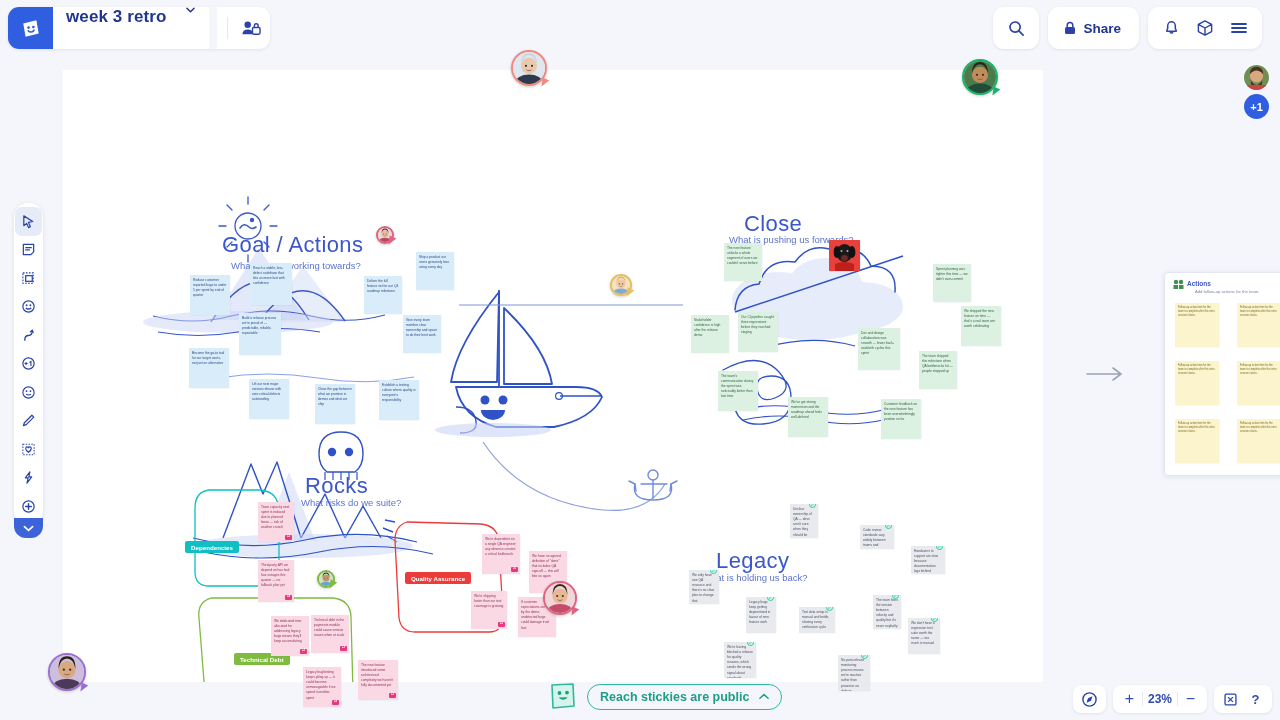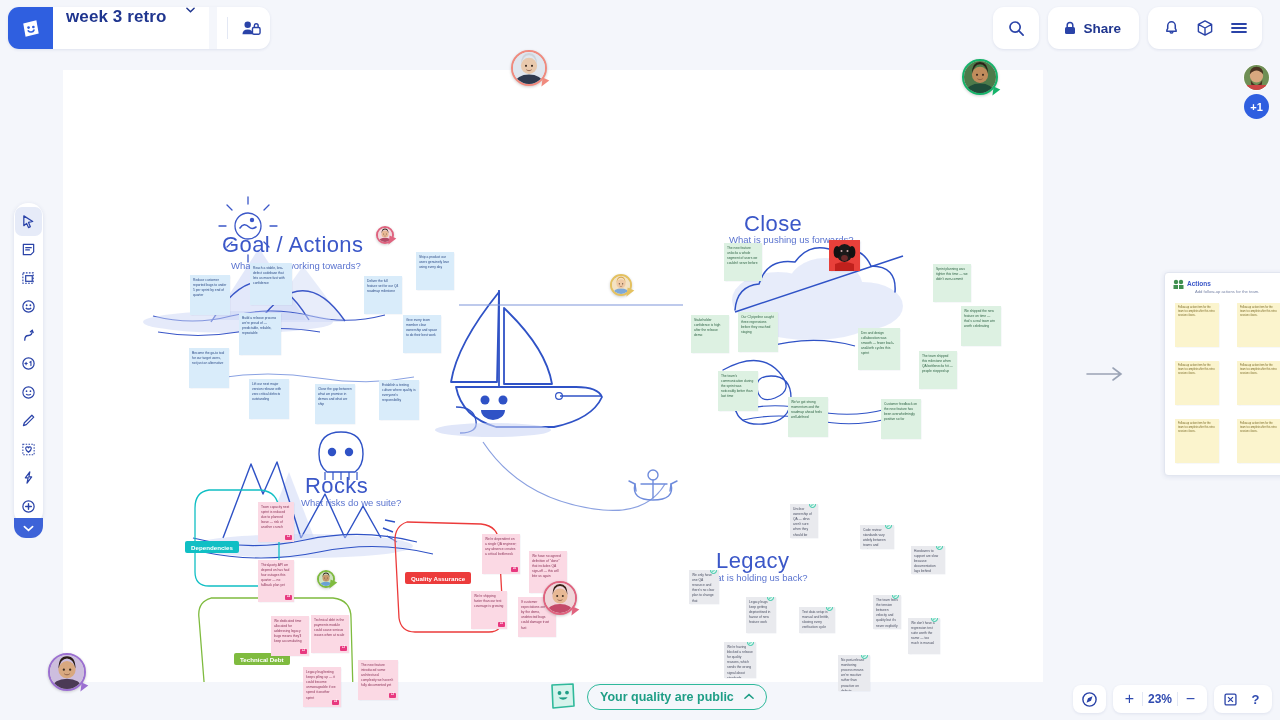--- a/index.html
+++ b/index.html
@@ -623,21 +623,21 @@
     </div>
 
   <div class="bottom-center">
     <svg width="30" height="31" viewBox="0 0 30 31">
       <path d="M4 4 L25 3 L26 25 L5 27 Z" fill="#d6f3ec" stroke="#2fb99b" stroke-width="1.6" stroke-linejoin="round"></path>
       <circle cx="11.5" cy="12" r="1.9" fill="#1f9e86"></circle>
       <circle cx="19" cy="11.6" r="1.9" fill="#1f9e86"></circle>
       <path d="M10.6 16.6 a5 4 0 0 0 9 -.4 Z" fill="#1f9e86"></path>
     </svg>
     <div class="public-pill">
-      <span>Your quality are public</span>
+      <span>Reach stickies are public</span>
       <svg width="10" height="7" viewBox="0 0 11 7">
         <path d="M1 5.5 L5.5 1.4 L10 5.5" stroke="#1f9e86" stroke-width="1.6" fill="none" stroke-linecap="round"></path>
       </svg>
     </div>
   </div>
 
   <div class="zoom-bar">
     <div class="zbox">
       <div class="zbtn">
         <svg width="17" height="17" viewBox="0 0 18 18">

